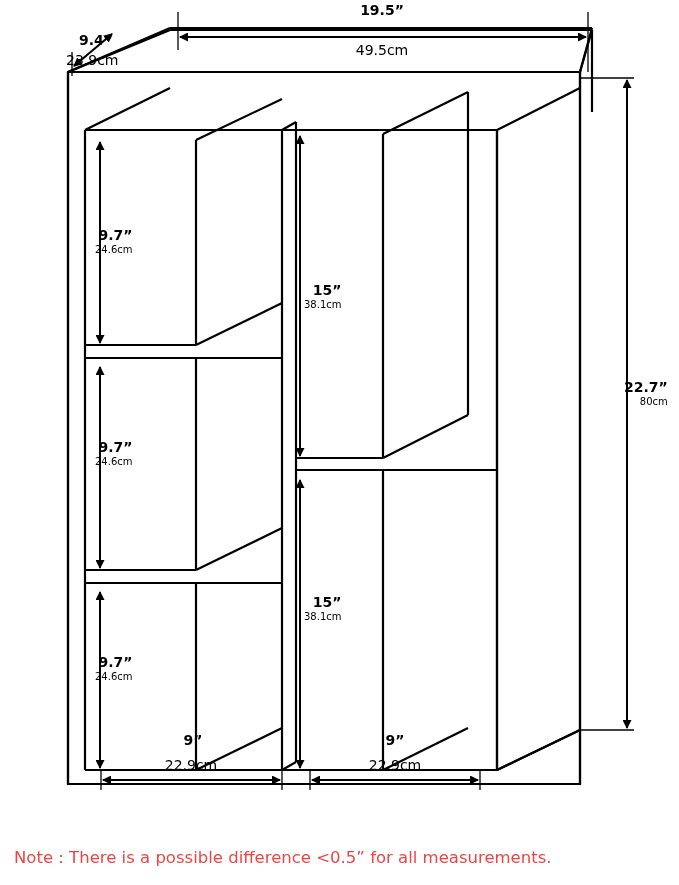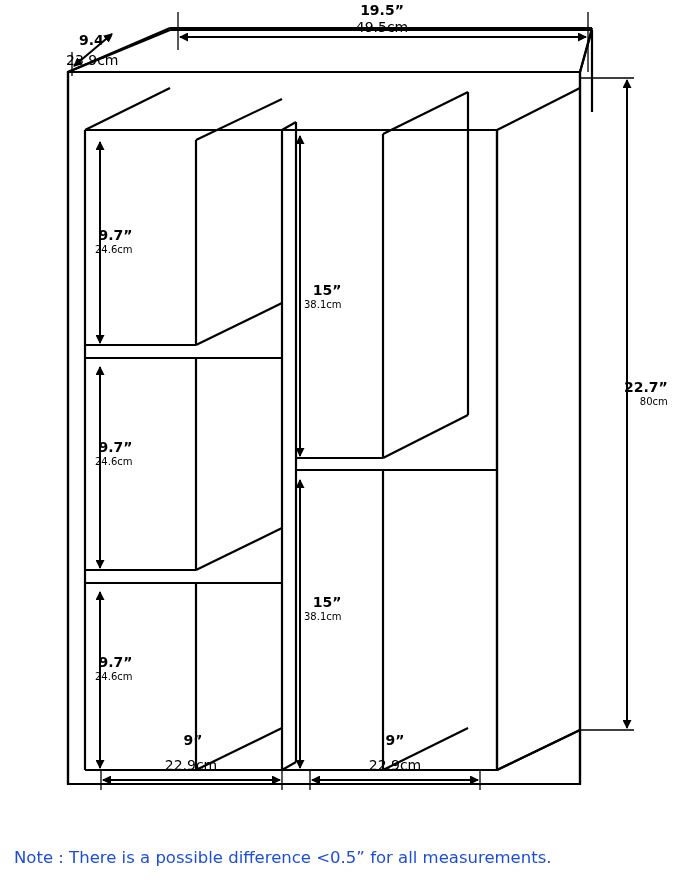--- a/index.html
+++ b/index.html
@@ -56,21 +56,21 @@
   .dim-inline .met {
     font-weight: normal;
     font-size: 14px;
   }
   #note {
     position: absolute;
     left: 14px;
     top: 848px;
     font-size: 16.5px;
     font-family: "DejaVu Sans", sans-serif;
-    color: #1d4ed8;
+    color: #ef4444;
     white-space: nowrap;
   }
   .lbl-center { text-align: center; }
 </style>
 </head>
 <body>
 
 <div id="diagram-root">
 
   <svg id="shelf-svg" viewBox="0 0 679 885">
@@ -221,21 +221,21 @@
       <line x1="300" y1="480" x2="300" y2="768"></line>
 
       <line x1="103" y1="780" x2="280" y2="780"></line>
       <line x1="312" y1="780" x2="478" y2="780"></line>
     </g>
   </svg>
 
   <div class="dim-inline lbl-center" style="left:322px; top:0px; position:absolute; width:120px;">
     <span class="imp">19.5”</span>
   </div>
-  <div class="dim-inline lbl-center" style="left:322px; top:17px; position:absolute; width:120px;">
+  <div class="dim-inline lbl-center" style="left:322px; top:40px; position:absolute; width:120px;">
     <span class="met">49.5cm</span>
   </div>
 
   <div class="dim-inline" style="left:79px; top:30px; position:absolute;">
     <span class="imp">9.4”</span>
   </div>
   <div class="dim-inline" style="left:66px; top:50px; position:absolute;">
     <span class="met">23.9cm</span>
   </div>
 

